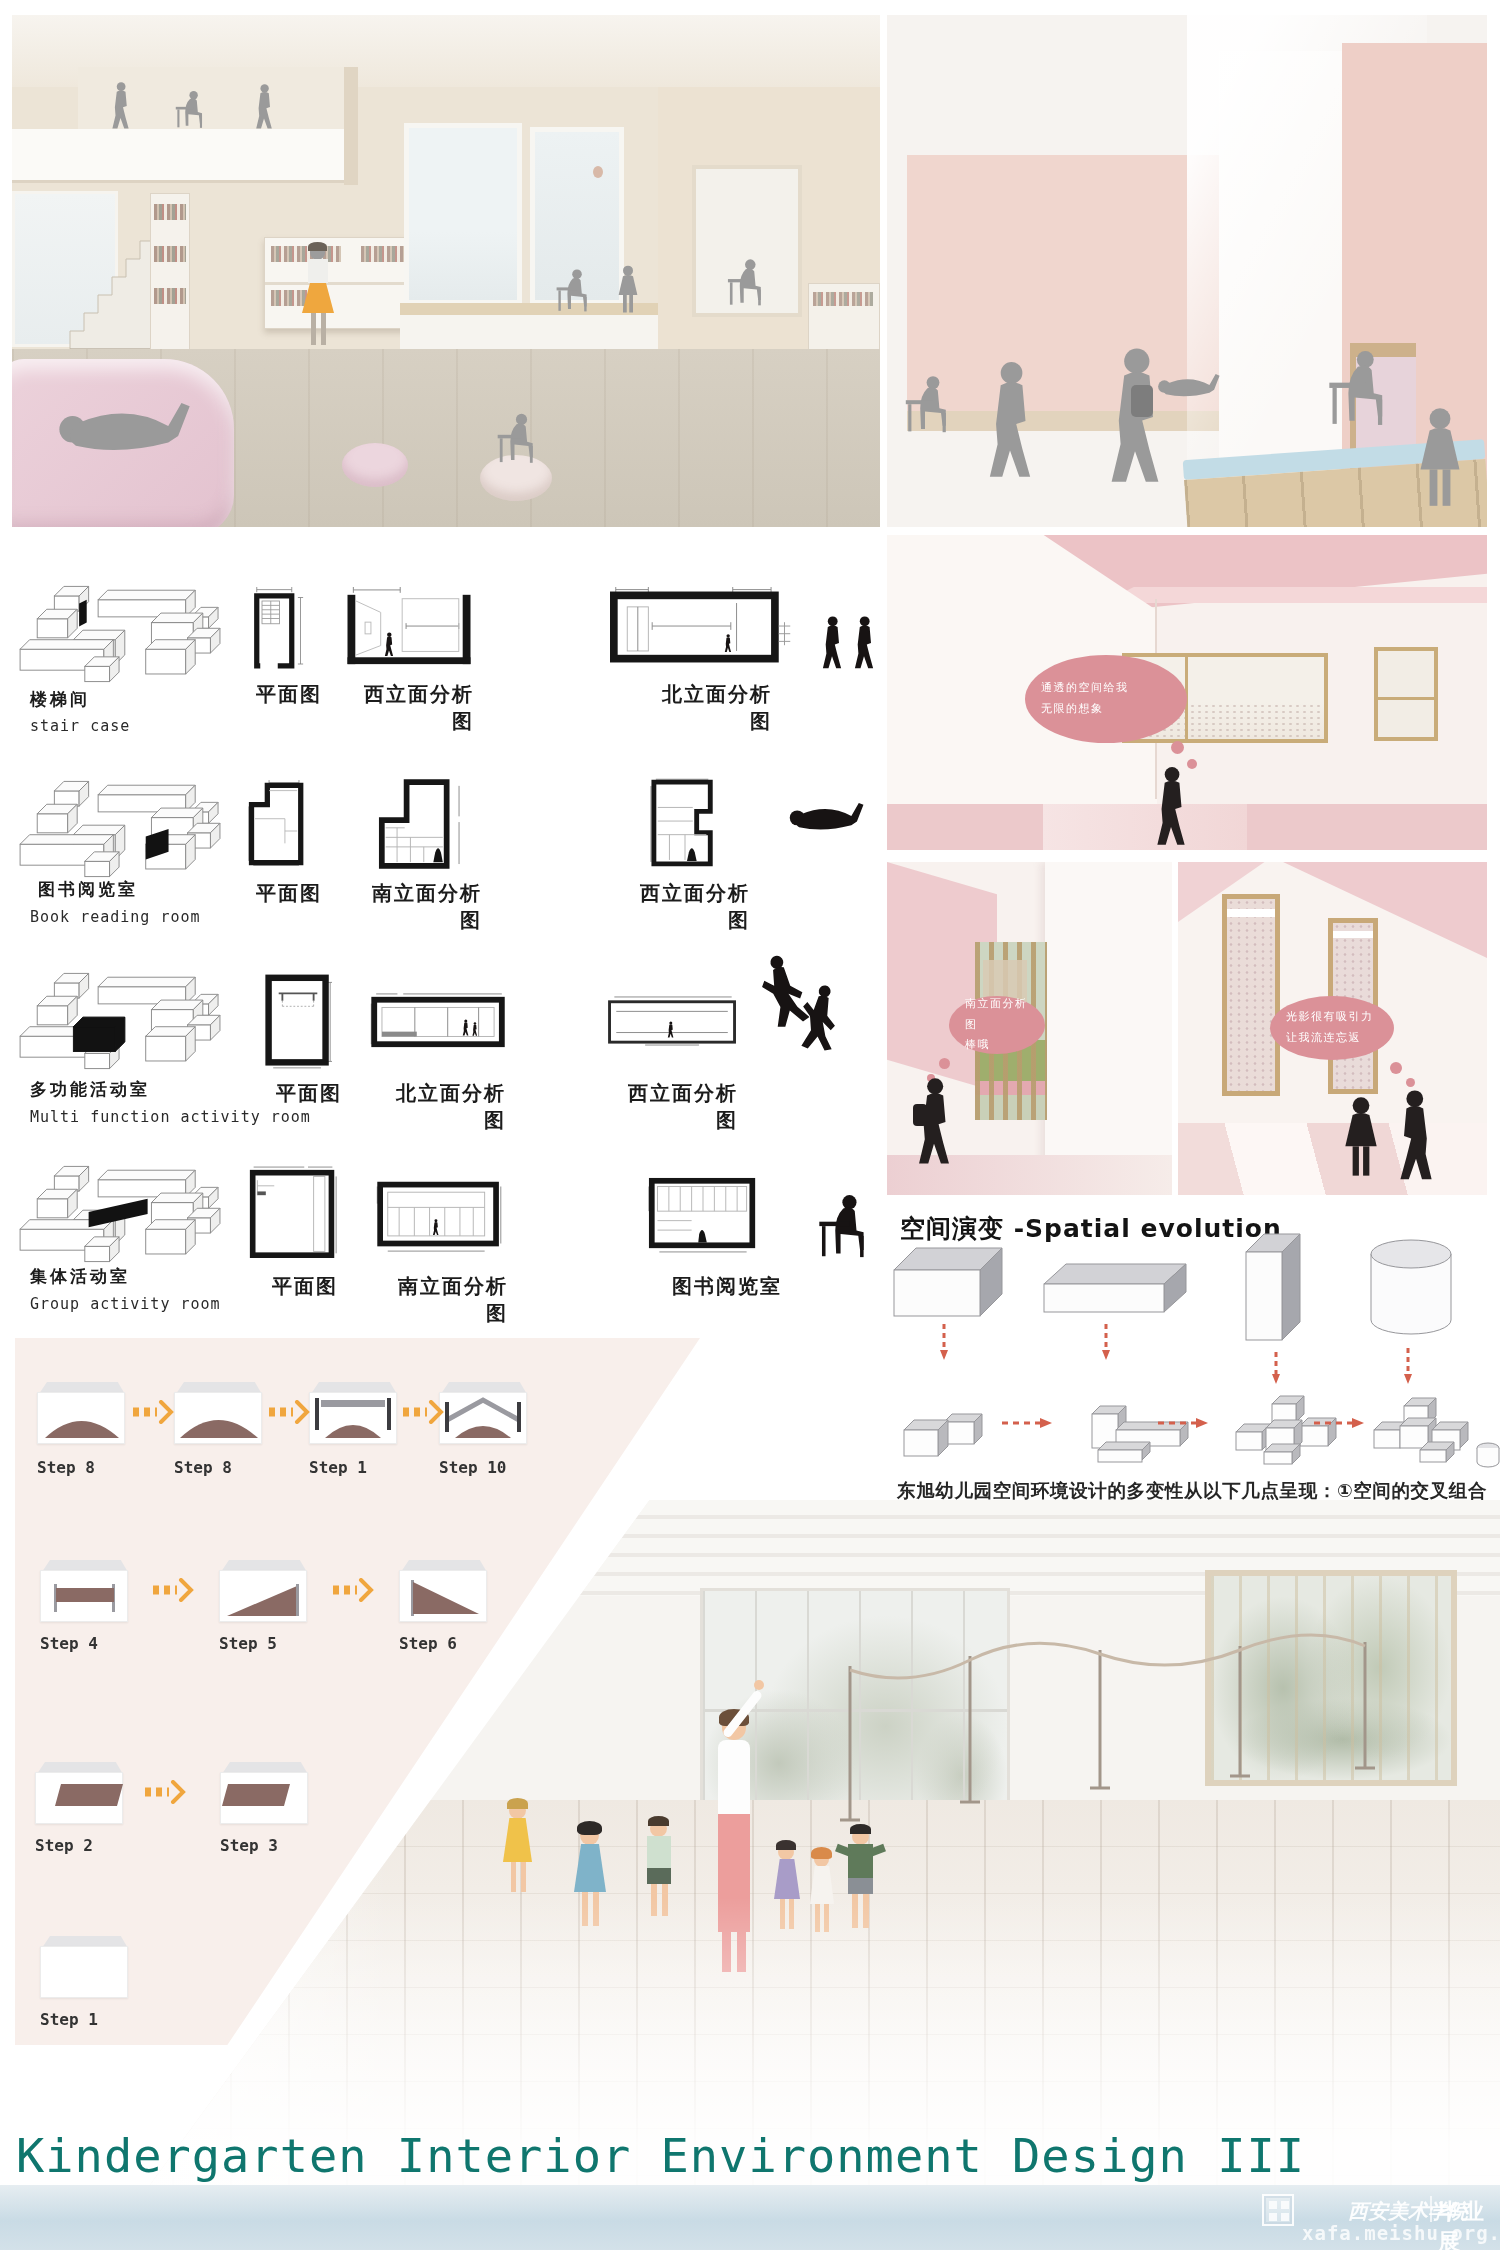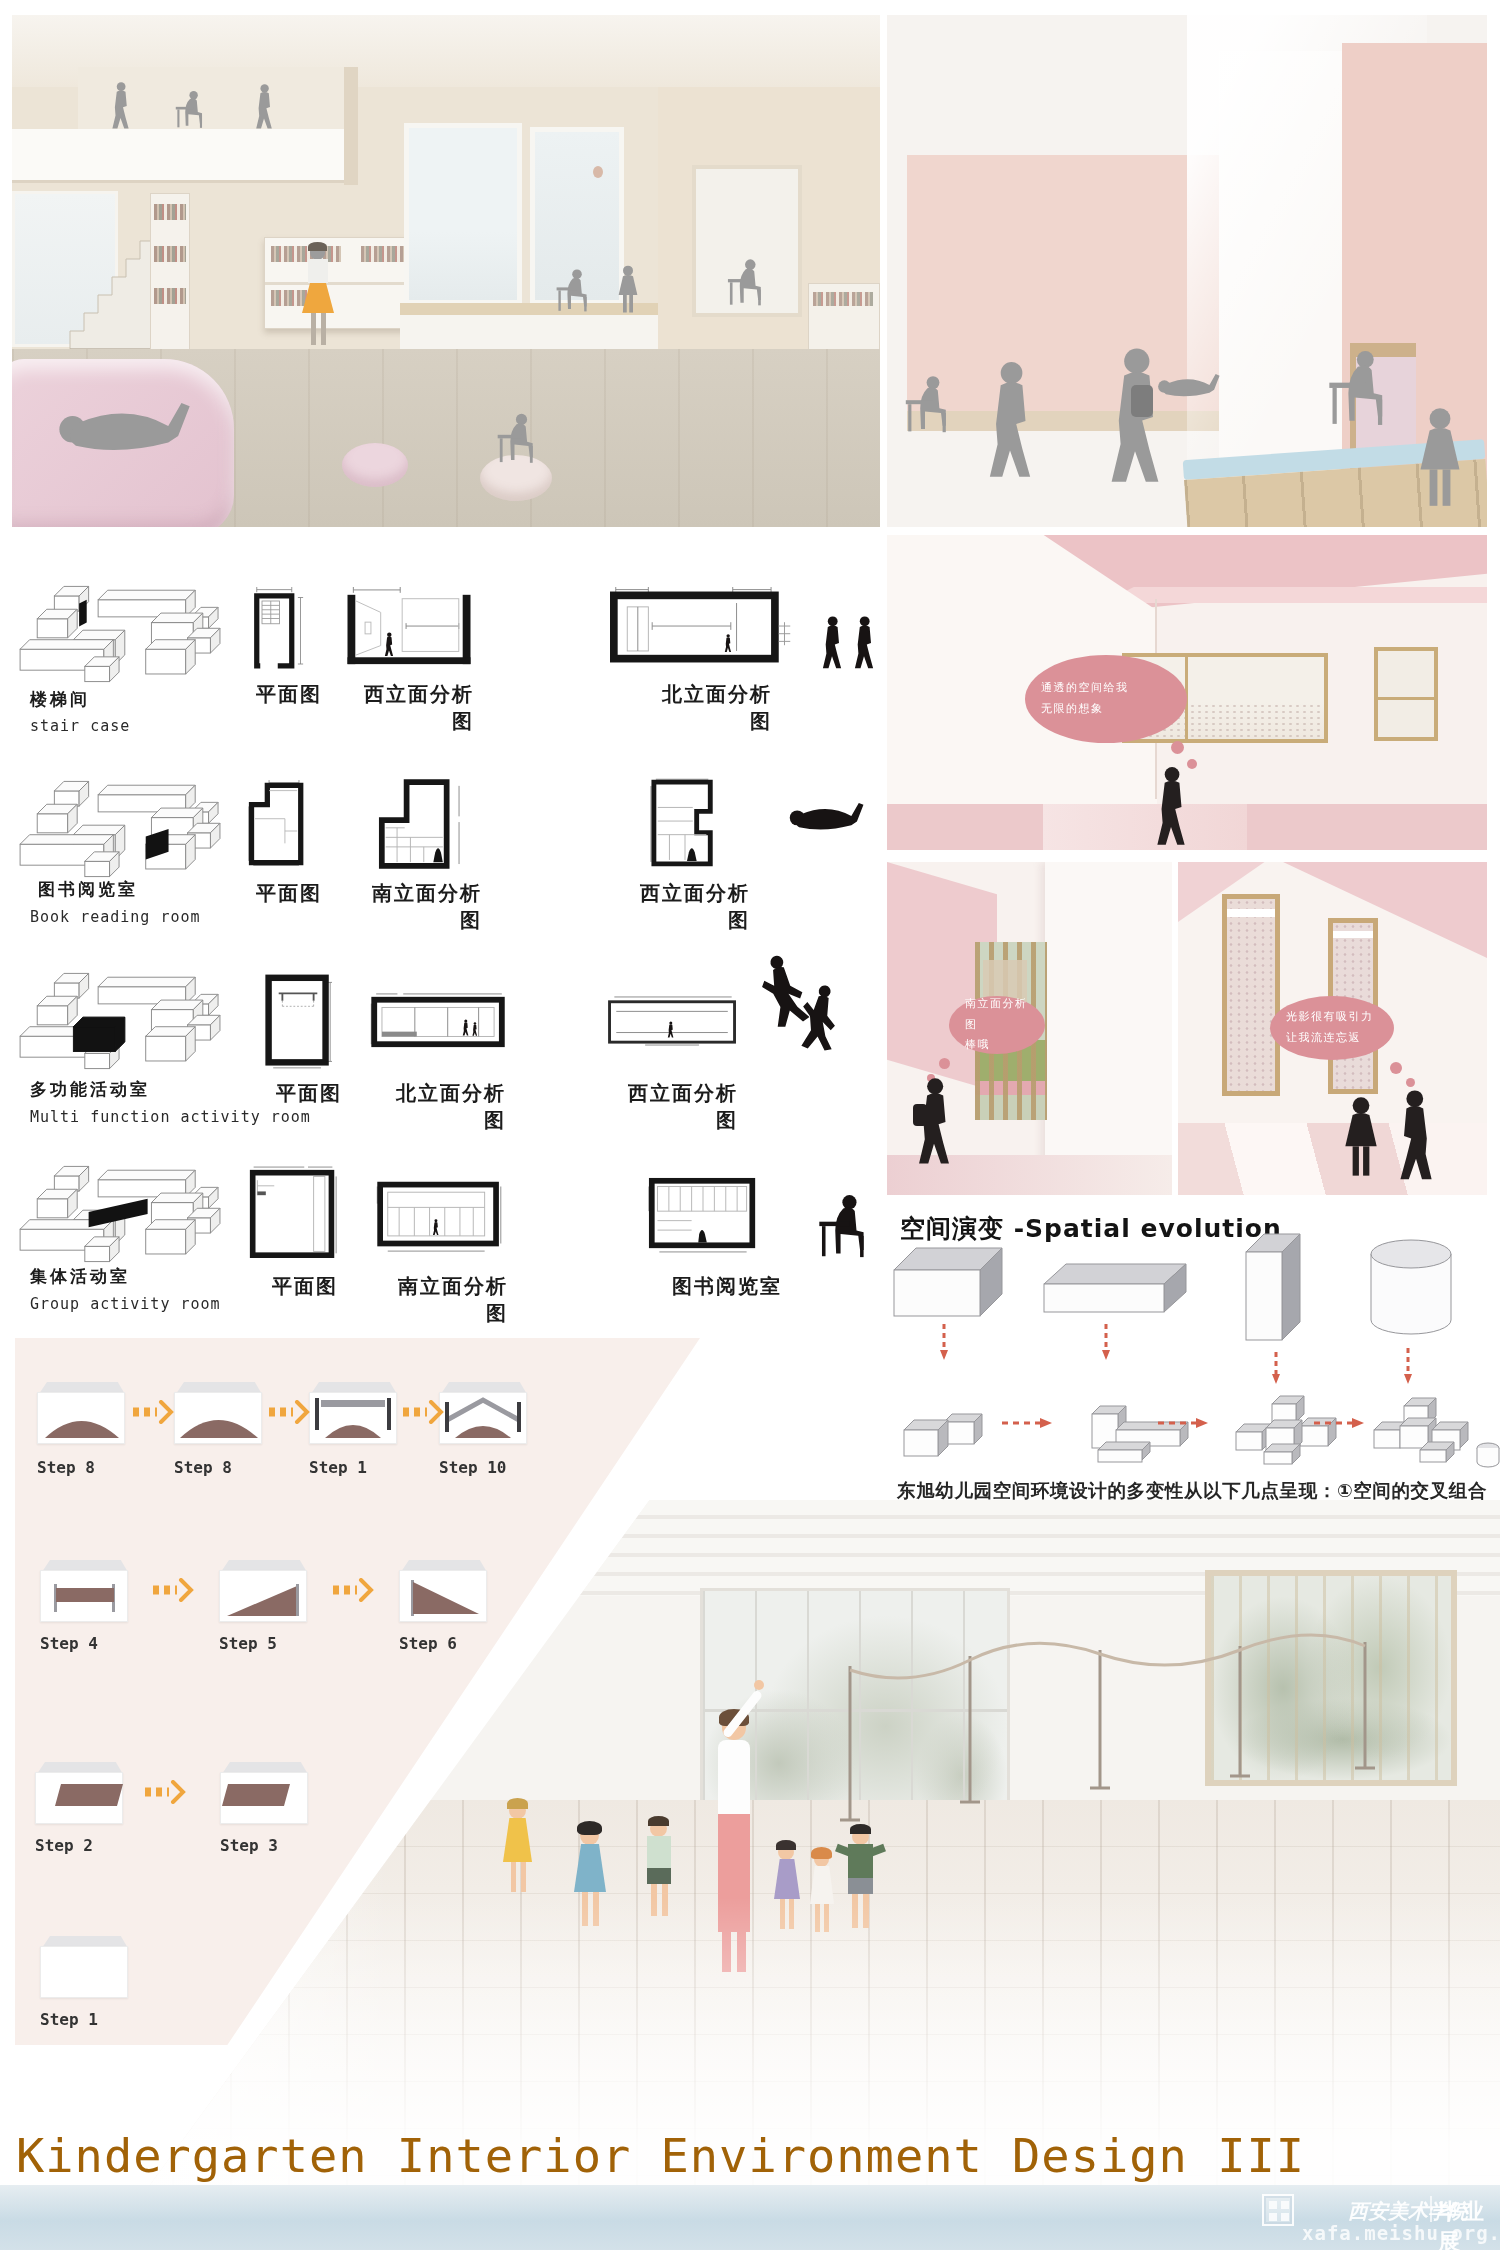--- a/index.html
+++ b/index.html
@@ -28,21 +28,21 @@
   .tile svg{position:absolute;left:2px;top:10px;}
   .step-label{position:absolute;font-size:16px;font-weight:bold;color:#333;
               font-family:"DejaVu Sans Mono",monospace;}
   .brown{fill:#8a6a64;}
   
   .evo-head{font-size:25px;font-weight:bold;letter-spacing:1px;color:#141414;}
   .paragraph{font-size:18.5px;font-weight:600;line-height:1.45;letter-spacing:.5px;
              color:#262626;text-align:justify;}
   
   .title-zh{font-size:76px;font-weight:bold;color:#a7c3d3;letter-spacing:9px;white-space:nowrap;}
-  .title-en{font-size:47px;color:#a16207;font-family:"DejaVu Sans Mono",monospace;
+  .title-en{font-size:47px;color:#0f766e;font-family:"DejaVu Sans Mono",monospace;
             letter-spacing:1px;white-space:nowrap;}
   
   .wm-school{font-family:"DejaVu Serif",serif;font-style:italic;font-size:20px;font-weight:bold;
              color:rgba(255,255,255,.92);}
   .wm-label{font-size:22px;font-weight:bold;color:rgba(255,255,255,.95);letter-spacing:2px;}
   .wm-url{font-size:19px;font-weight:bold;color:rgba(255,255,255,.8);letter-spacing:1px;
           font-family:"DejaVu Sans Mono",monospace;}
   .books{background:repeating-linear-gradient(90deg,#a08274 0 3px,#c9b6a2 3px 5px,#8e8d7e 5px 8px,
           #b4766c 8px 10px,#efe9df 10px 13px);}
 </style>

